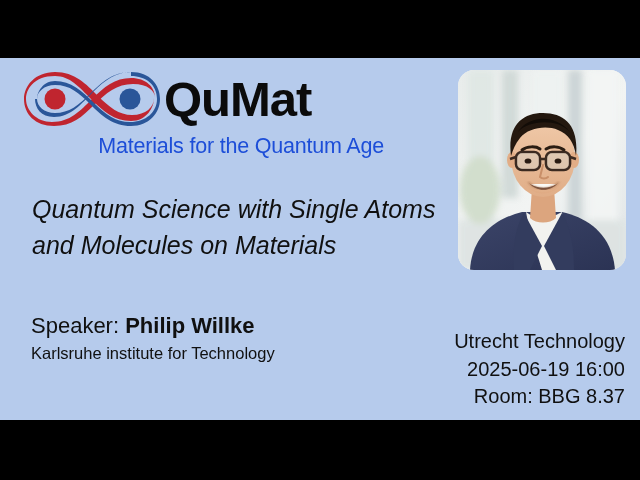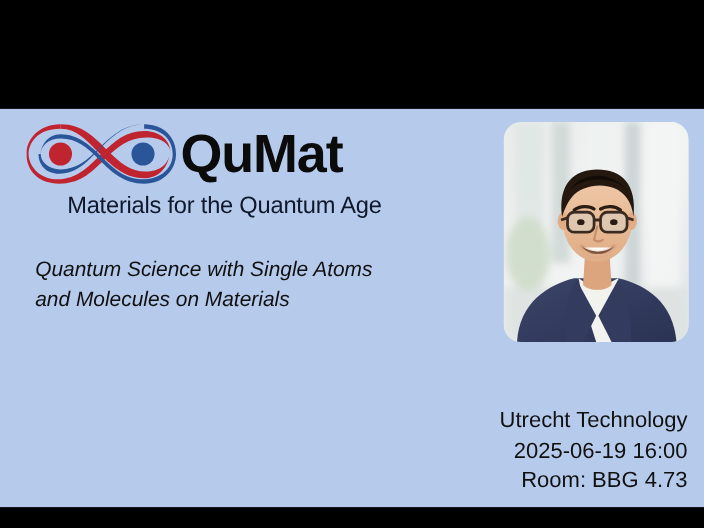--- a/index.html
+++ b/index.html
@@ -33,21 +33,20 @@
 
   
   #slide {
     position: absolute;
     left: 0;
     top: 58px;
     width: 640px;
     height: 362px;
     background: #b6cbec;
     overflow: hidden;
-    margin-top: 41px;
   }
 
   
   #logo-block {
     position: absolute;
     left: 24px;
     top: 10px;
     width: 360px;
   }
   #logo-row {
@@ -64,36 +63,36 @@
   #wordmark {
     font-size: 49px;
     font-weight: bold;
     color: #0b0b0b;
     letter-spacing: -1px;
     line-height: 1;
     margin-left: 4px;
     white-space: nowrap;
   }
   #tagline {
-    text-align: center;
+    text-align: right;
     font-size: 21.5px;
-    color: #0f172a;
+    color: #1d4ed8;
     line-height: 1;
     margin-top: 6px;
     white-space: nowrap;
     letter-spacing: -0.2px;
   }
 
   
   #talk-title {
     position: absolute;
     left: 32px;
     top: 134px;
     width: 400px;
-    font-size: 19px;
+    font-size: 25px;
     font-style: italic;
     color: #101010;
     line-height: 1.42;
   }
   #talk-title div { white-space: nowrap; }
 
   
   #speaker-block {
     position: absolute;
     left: 31px;
@@ -178,25 +177,32 @@
         <div id="wordmark">QuMat</div>
       </div>
       <div id="tagline">Materials for the Quantum Age</div>
     </div>
 
     <div id="talk-title">
       <div>Quantum Science with Single Atoms</div>
       <div>and Molecules on Materials</div>
     </div>
 
+    <div id="speaker-block">
+      <div id="speaker-line">
+        <span id="speaker-label">Speaker:</span>
+        <span id="speaker-name">Philip Willke</span>
+      </div>
+      <div id="speaker-affiliation">Karlsruhe institute for Technology</div>
+    </div>
 
     <div id="event-block">
       <div>Utrecht Technology</div>
       <div>2025-06-19 16:00</div>
-      <div>Room: BBG 4.73</div>
+      <div>Room: BBG 8.37</div>
     </div>
 
     <div id="portrait-frame">
       <svg id="portrait-svg" viewBox="0 0 168 200">
         <defs>
           <linearGradient id="bgGrad" x1="0" y1="0" x2="1" y2="1">
             <stop offset="0%" stop-color="#e8eceb"></stop>
             <stop offset="55%" stop-color="#f2f4f3"></stop>
             <stop offset="100%" stop-color="#dfe4e6"></stop>
           </linearGradient>

